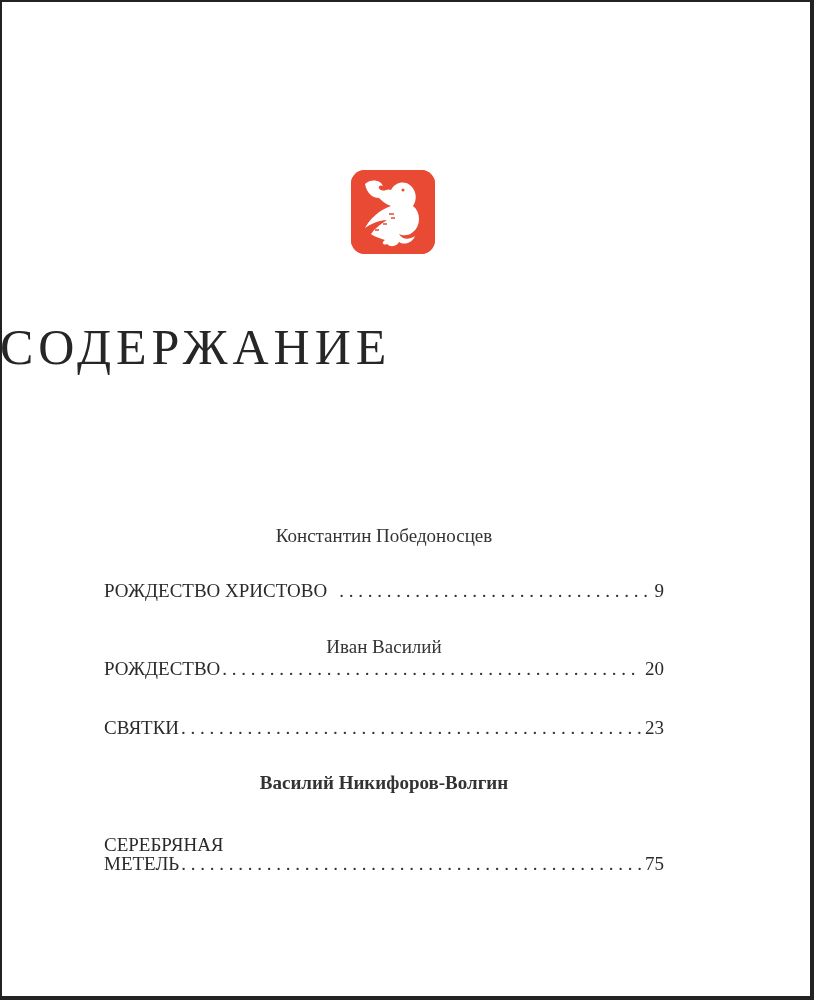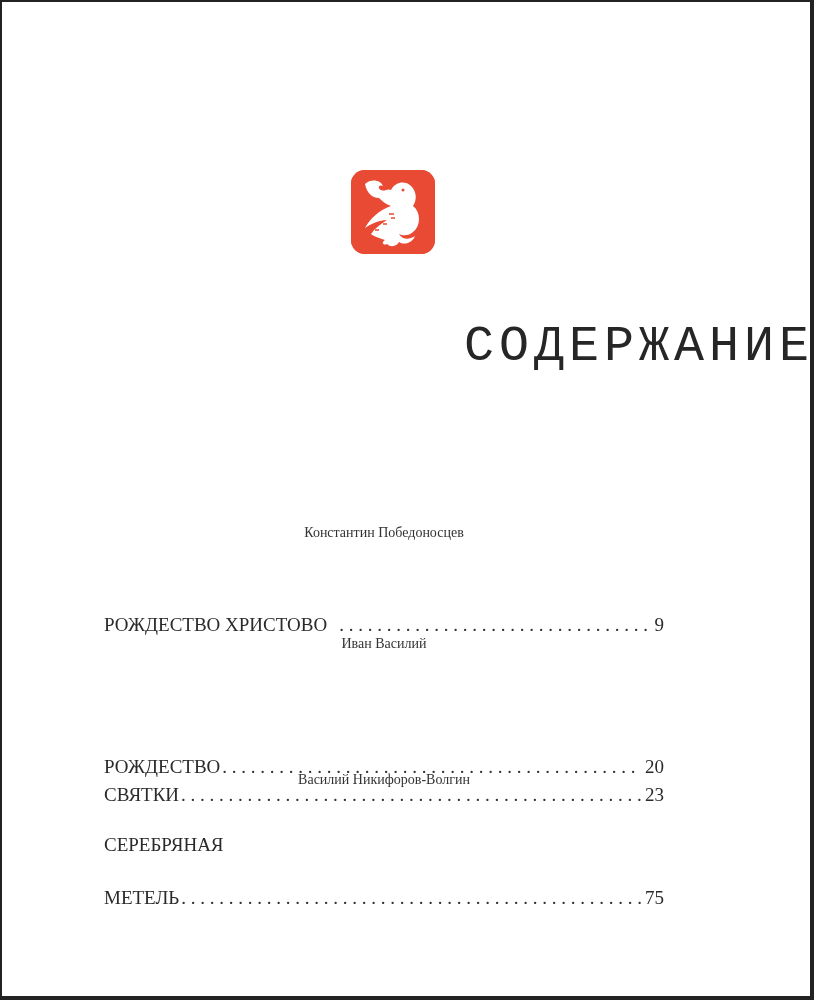--- a/index.html
+++ b/index.html
@@ -14,35 +14,35 @@
       box-sizing: border-box;
       border-top: 2px solid #222; border-left: 2px solid #222;
       border-right: 4px solid #222; border-bottom: 4px solid #222;
     }
     .logo {
       position: absolute; left: 351px; top: 170px; width: 84px; height: 84px;
       background: #e84a34; border-radius: 14px; overflow: hidden;
     }
     .logo svg { width: 84px; height: 84px; display: block; }
     .title {
-      position: absolute; left: 0; right: 0; top: 318px; text-align: right;
-      font-family: Liberation Mono, monospace; font-weight: 300;
+      position: absolute; left: 0; right: 0; top: 318px; text-align: left;
+      font-family: Liberation Serif, serif; font-weight: 300;
       font-size: 50px; letter-spacing: 5px; color: #262626;
       font-stretch: condensed;
     }
     .author {
       position: absolute; left: 104px; width: 560px; text-align: center;
-      font-size: 14px; color: #333;
+      font-size: 19px; color: #333;
     }
     .entry {
       position: absolute; left: 104px; width: 560px;
       display: flex; align-items: baseline;
       font-size: 19px; color: #2a2a2a; line-height: 26px;
     }
-    .entry .label { white-space: nowrap; margin-top: 34px; }
+    .entry .label { white-space: nowrap; }
     .entry .dots {
       flex: 1; overflow: hidden; white-space: nowrap;
       letter-spacing: 5.2px; margin: 0 4px 0 6px; color: #333;
     }
     .entry .dots::after {
       content: ". . . . . . . . . . . . . . . . . . . . . . . . . . . . . . . . . . . . . . . . . . . . . . . . . . . . . . . . . . . .";
       letter-spacing: 0px;
     }
     .entry .page { white-space: nowrap; }
     .entry-line { position: absolute; left: 104px; font-size: 19px; line-height: 26px; color: #2a2a2a; }
@@ -65,30 +65,30 @@
 <div class="title">СОДЕРЖАНИЕ</div>
 
 <div class="author" style="top:525px;">Константин Победоносцев</div>
 <div class="entry" style="top:578px;">
   <span class="label">РОЖДЕСТВО ХРИСТОВО</span>
   <span class="dots" style="margin-left:12px;"></span>
   <span class="page">9</span>
 </div>
 
 <div class="author" style="top:636px;">Иван Василий</div>
-<div class="entry" style="top:720px;font-family:Liberation Serif, serif;">
+<div class="entry" style="top:656px;font-family:Liberation Serif, serif;">
   <span class="label">РОЖДЕСТВО</span>
   <span class="dots" style="margin-left:2px;"></span>
   <span class="page">20</span>
 </div>
-<div class="entry" style="top:748px;">
+<div class="entry" style="top:715px;">
   <span class="label">СВЯТКИ</span>
   <span class="dots" style="margin-left:2px;"></span>
   <span class="page">23</span>
 </div>
 
-<div class="author" style="top:772px;">Василий Никифоров-Волгин</div>
+<div class="author" style="top:772px;font-weight:bold;">Василий Никифоров-Волгин</div>
 <div class="entry-line" style="top:784px;margin-top:48px;">СЕРЕБРЯНАЯ</div>
 <div class="entry" style="top:851px;">
   <span class="label">МЕТЕЛЬ</span>
   <span class="dots" style="margin-left:2px;"></span>
   <span class="page">75</span>
 </div>
 
 </body></html>

